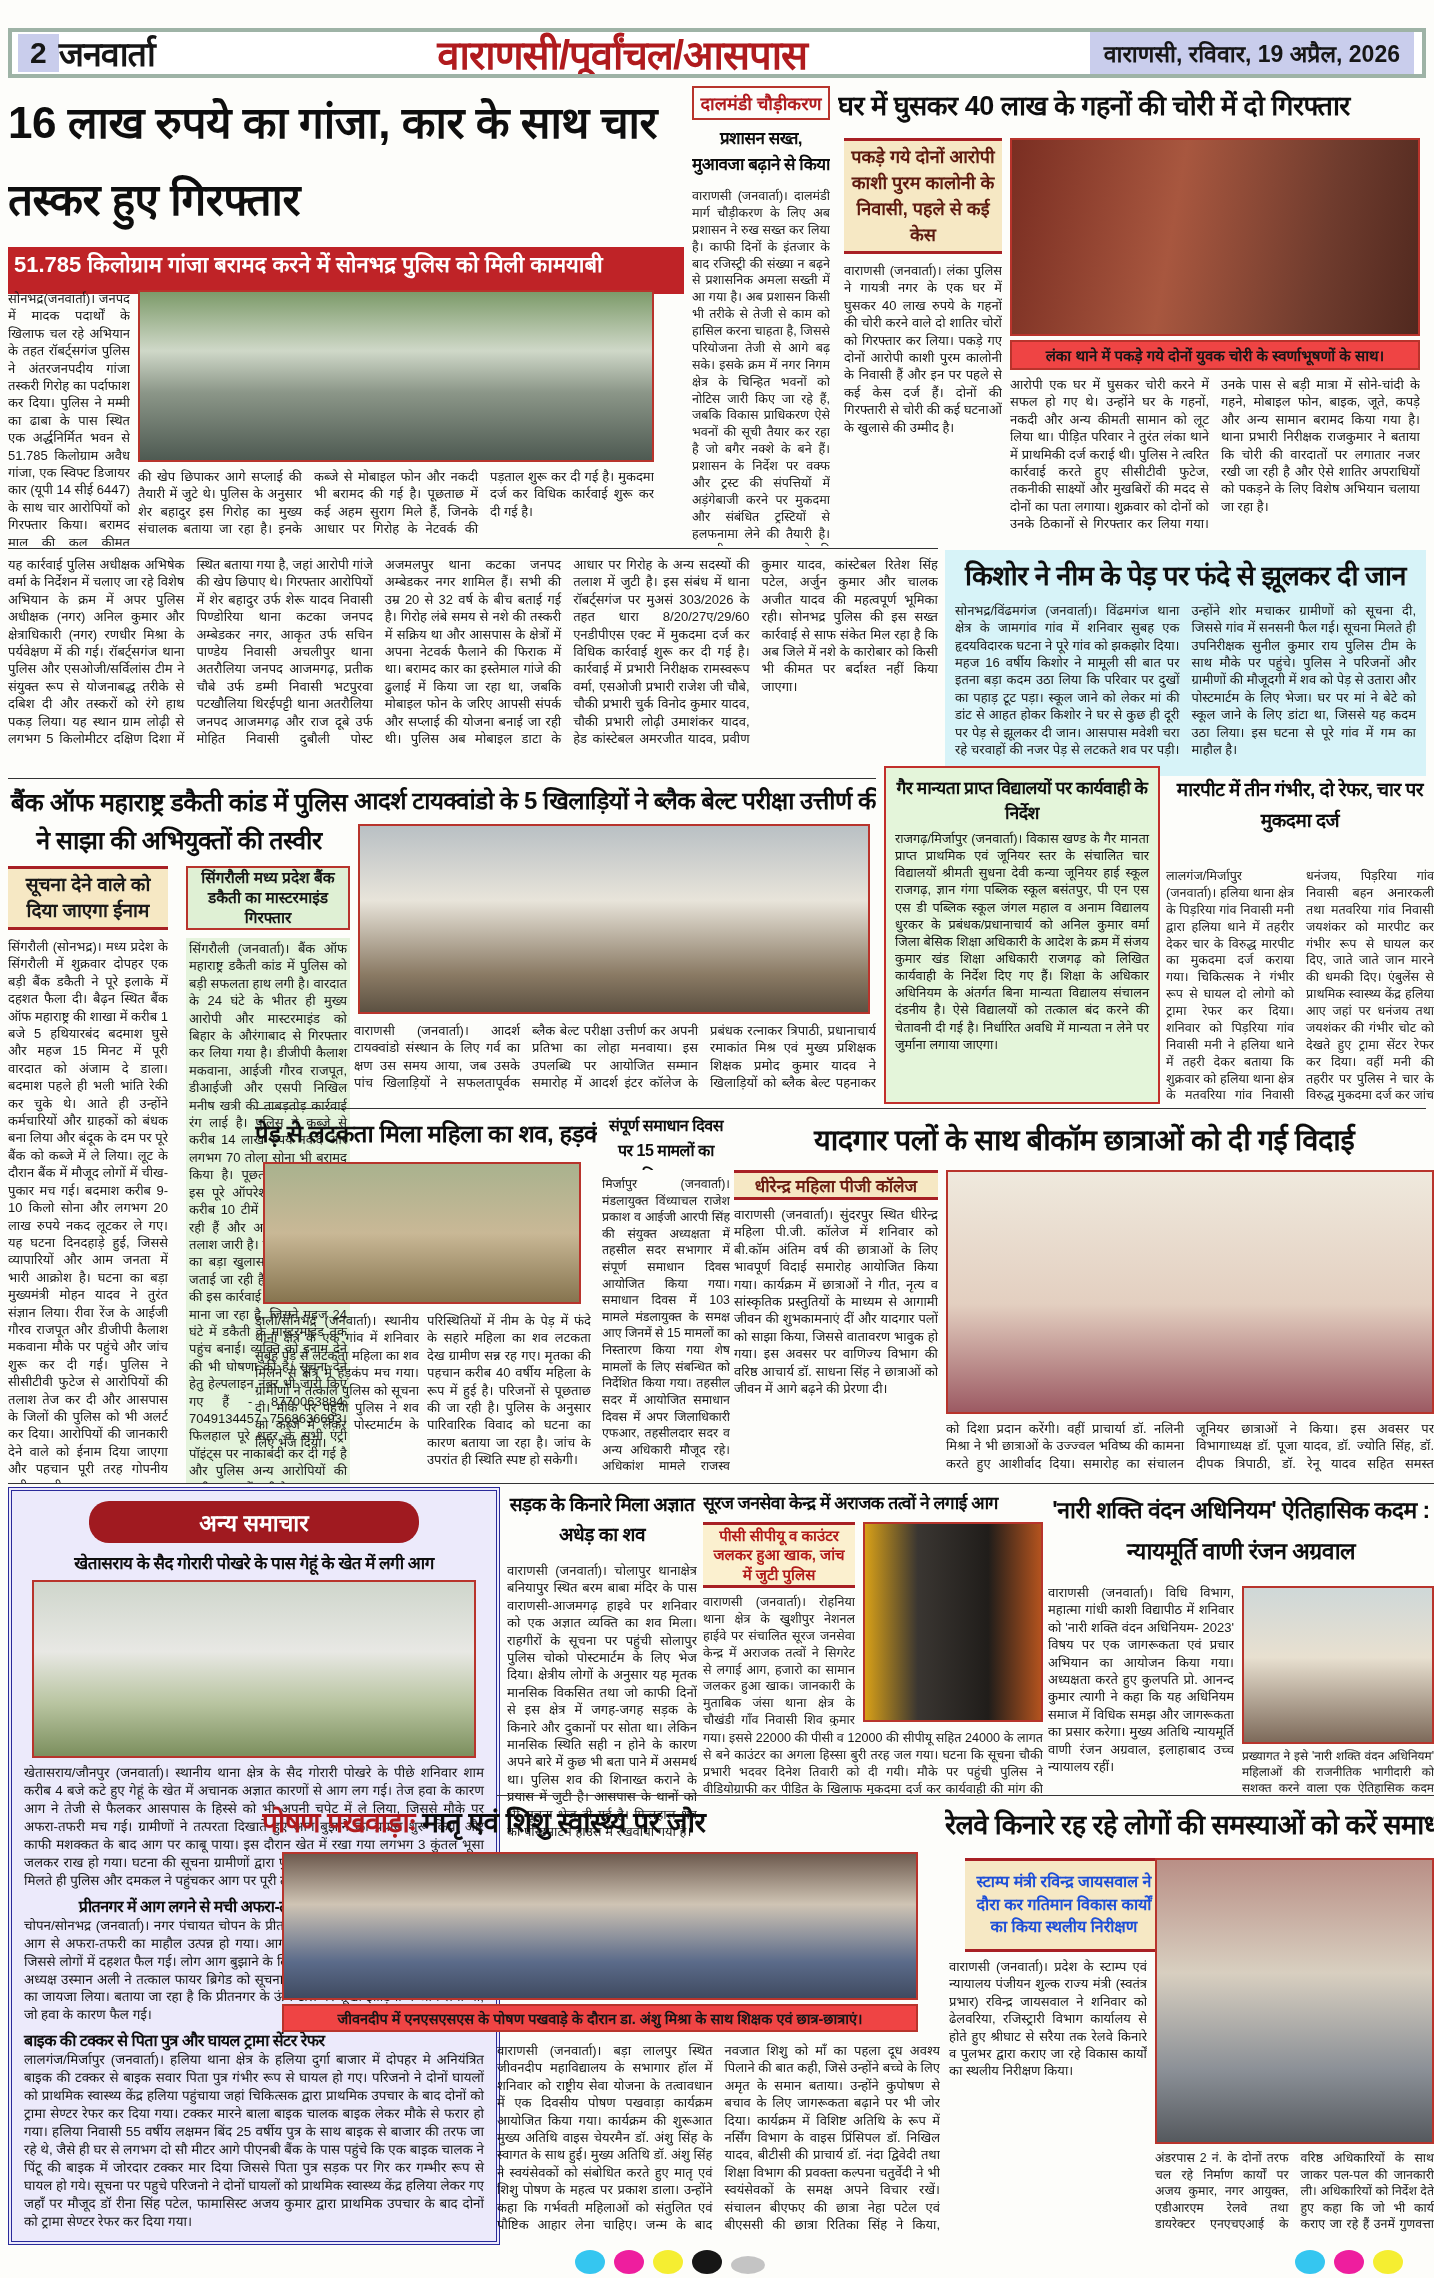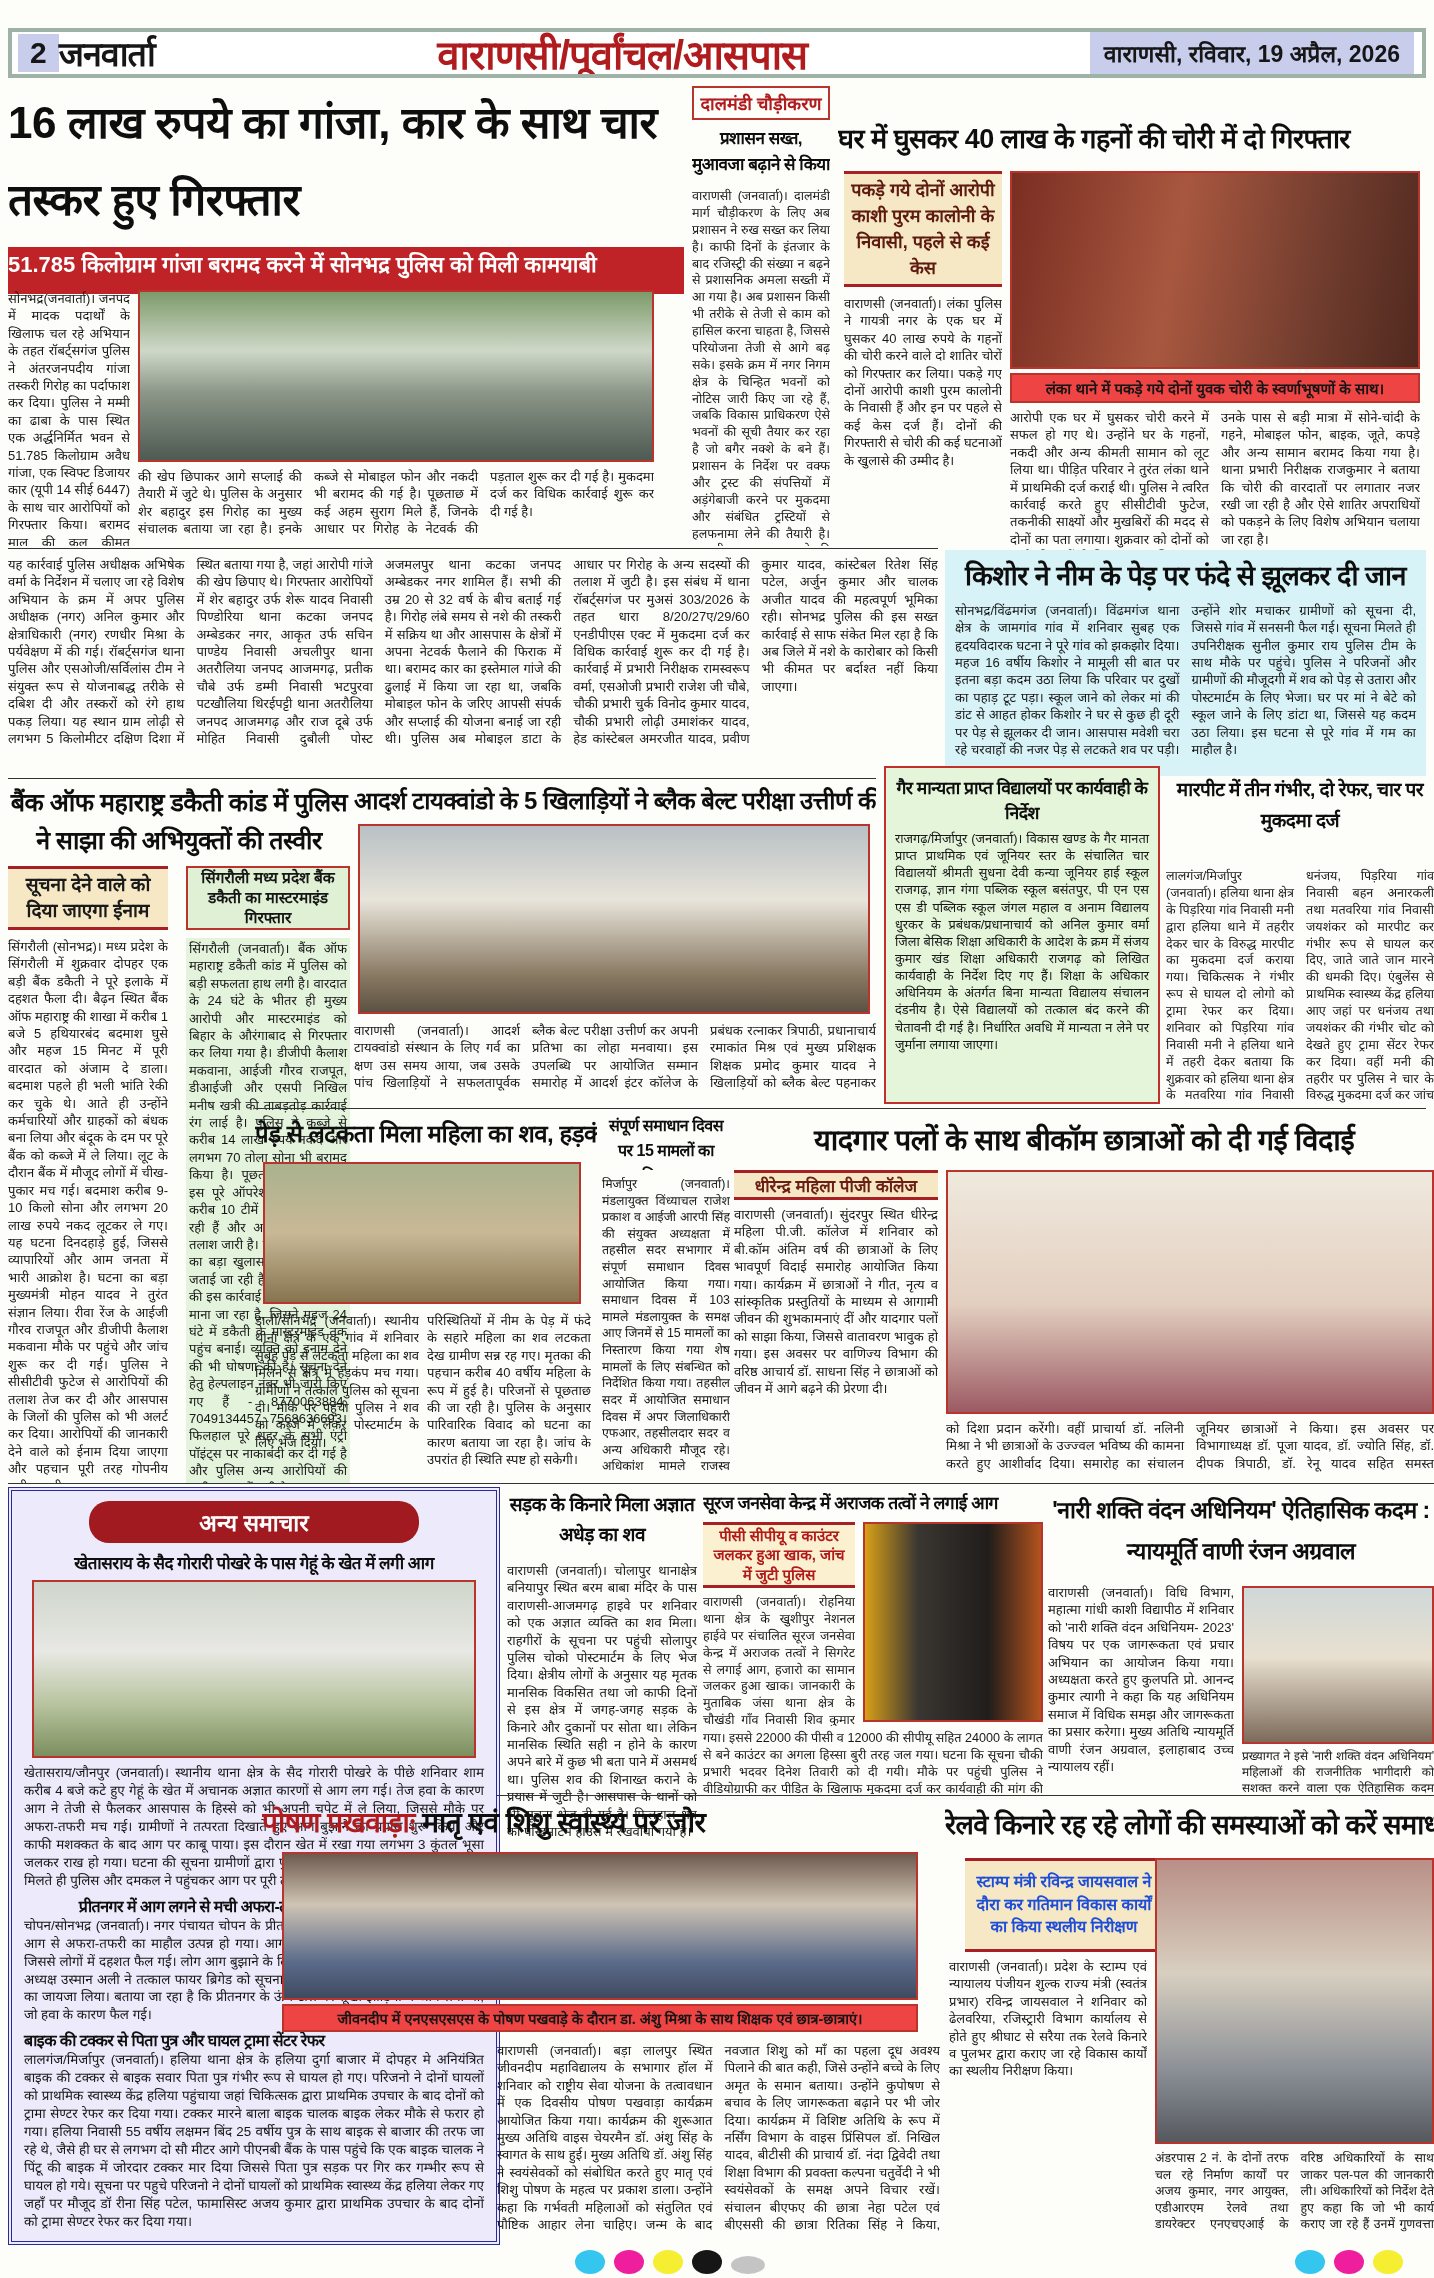--- a/index.html
+++ b/index.html
@@ -50,33 +50,33 @@
 
 <div class="abs hdr" style="left:8px;top:28px;width:1418px;height:50px;">
   <span class="numbox">2</span>
   <span class="mast">जनवार्ता</span>
   <span class="sect">वाराणसी/पूर्वांचल/आसपास</span>
   <span class="datebox">वाराणसी, रविवार, 19 अप्रैल, 2026</span>
 </div>
 
 <div class="abs" style="left:8px;top:84px;width:676px;height:462px;">
   <div class="abs hl" style="left:0;top:0;width:676px;height:160px;font-size:44px;line-height:1.75;">16 लाख रुपये का गांजा, कार के साथ चार तस्कर हुए गिरफ्तार</div>
-  <div class="abs" style="left:0;top:163px;width:676px;height:47px;background:#bf2327;color:#fff;font-weight:bold;font-size:22px;line-height:36px;padding-left:0;">51.785 किलोग्राम गांजा बरामद करने में सोनभद्र पुलिस को मिली कामयाबी</div>
+  <div class="abs" style="left:0;top:163px;width:676px;height:47px;background:#bf2327;color:#fff;font-weight:bold;font-size:22px;line-height:36px;padding-left:6px;">51.785 किलोग्राम गांजा बरामद करने में सोनभद्र पुलिस को मिली कामयाबी</div>
   <div class="abs body" style="left:0;top:206px;width:122px;height:256px;">सोनभद्र(जनवार्ता)। जनपद में मादक पदार्थों के खिलाफ चल रहे अभियान के तहत रॉबर्ट्सगंज पुलिस ने अंतरजनपदीय गांजा तस्करी गिरोह का पर्दाफाश कर दिया। पुलिस ने मम्मी का ढाबा के पास स्थित एक अर्द्धनिर्मित भवन से 51.785 किलोग्राम अवैध गांजा, एक स्विफ्ट डिजायर कार (यूपी 14 सीई 6447) के साथ चार आरोपियों को गिरफ्तार किया। बरामद माल की कुल कीमत लगभग 16 लाख रुपये आंकी गई है, जो इस कार्रवाई को पुलिस की बड़ी उपलब्धि के रूप में दर्शाती है।</div>
   <div class="abs photo p-ganja" style="left:130px;top:206px;width:516px;height:172px;"></div>
   <div class="abs body cols3" style="left:130px;top:384px;width:516px;height:78px;">की खेप छिपाकर आगे सप्लाई की तैयारी में जुटे थे। पुलिस के अनुसार शेर बहादुर इस गिरोह का मुख्य संचालक बताया जा रहा है। इनके कब्जे से मोबाइल फोन और नकदी भी बरामद की गई है। पूछताछ में कई अहम सुराग मिले हैं, जिनके आधार पर गिरोह के नेटवर्क की पड़ताल शुरू कर दी गई है। मुकदमा दर्ज कर विधिक कार्रवाई शुरू कर दी गई है।</div>
 </div>
 
 <div class="abs" style="left:692px;top:86px;width:138px;height:460px;">
   <div class="abs ctr" style="left:0;top:0;width:138px;height:34px;border:2px solid #b8342c;color:#b01b1e;font-weight:bold;font-size:18px;line-height:32px;">दालमंडी चौड़ीकरण</div>
   <div class="abs hl ctr" style="left:0;top:40px;width:138px;height:58px;font-size:17px;line-height:1.5;">प्रशासन सख्त, मुआवजा बढ़ाने से किया इनकार</div>
   <div class="abs body" style="left:0;top:102px;width:138px;height:358px;font-size:12.6px;">वाराणसी (जनवार्ता)। दालमंडी मार्ग चौड़ीकरण के लिए अब प्रशासन ने रुख सख्त कर लिया है। काफी दिनों के इंतजार के बाद रजिस्ट्री की संख्या न बढ़ने से प्रशासनिक अमला सख्ती में आ गया है। अब प्रशासन किसी भी तरीके से तेजी से काम को हासिल करना चाहता है, जिससे परियोजना तेजी से आगे बढ़ सके। इसके क्रम में नगर निगम क्षेत्र के चिन्हित भवनों को नोटिस जारी किए जा रहे हैं, जबकि विकास प्राधिकरण ऐसे भवनों की सूची तैयार कर रहा है जो बगैर नक्शे के बने हैं। प्रशासन के निर्देश पर वक्फ और ट्रस्ट की संपत्तियों में अड़ंगेबाजी करने पर मुकदमा और संबंधित ट्रस्टियों से हलफनामा लेने की तैयारी है। इस बीच मुआवजा बढ़ाने की मांग अब स्वीकार नहीं की जाएगी। दुकानदारों को वर्तमान दर पर ही मुआवजा दिया जाएगा और किसी प्रकार की बढ़ोतरी नहीं की जाएगी। इस घोषणा के बाद इलाके में हलचल बढ़ गई है। सूत्रों के अनुसार, प्रशासन जल्द ही ध्वस्तीकरण अभियान शुरू करने की तैयारी में है, जिससे चौड़ीकरण कार्य को गति मिल सके।</div>
 </div>
 
-<div class="abs" style="left:838px;top:84px;width:588px;height:462px;margin-top:33px;">
+<div class="abs" style="left:838px;top:84px;width:588px;height:462px;">
   <div class="abs hl nowrap" style="left:0;top:0;width:588px;height:44px;font-size:27px;line-height:44px;">घर में घुसकर 40 लाख के गहनों की चोरी में दो गिरफ्तार</div>
   <div class="abs ybox rule-tb" style="left:6px;top:54px;width:158px;height:116px;font-size:18px;line-height:1.45;">पकड़े गये दोनों आरोपी काशी पुरम कालोनी के निवासी, पहले से कई केस</div>
   <div class="abs photo p-jewel" style="left:172px;top:54px;width:410px;height:198px;"></div>
   <div class="abs caption" style="left:172px;top:256px;width:410px;height:30px;font-size:15px;">लंका थाने में पकड़े गये दोनों युवक चोरी के स्वर्णाभूषणों के साथ।</div>
   <div class="abs body" style="left:6px;top:178px;width:158px;height:284px;">वाराणसी (जनवार्ता)। लंका पुलिस ने गायत्री नगर के एक घर में घुसकर 40 लाख रुपये के गहनों की चोरी करने वाले दो शातिर चोरों को गिरफ्तार कर लिया। पकड़े गए दोनों आरोपी काशी पुरम कालोनी के निवासी हैं और इन पर पहले से कई केस दर्ज हैं। दोनों की गिरफ्तारी से चोरी की कई घटनाओं के खुलासे की उम्मीद है।</div>
   <div class="abs body cols2" style="left:172px;top:292px;width:410px;height:170px;">आरोपी एक घर में घुसकर चोरी करने में सफल हो गए थे। उन्होंने घर के गहनों, नकदी और अन्य कीमती सामान को लूट लिया था। पीड़ित परिवार ने तुरंत लंका थाने में प्राथमिकी दर्ज कराई थी। पुलिस ने त्वरित कार्रवाई करते हुए सीसीटीवी फुटेज, तकनीकी साक्ष्यों और मुखबिरों की मदद से दोनों का पता लगाया। शुक्रवार को दोनों को उनके ठिकानों से गिरफ्तार कर लिया गया। उनके पास से बड़ी मात्रा में सोने-चांदी के गहने, मोबाइल फोन, बाइक, जूते, कपड़े और अन्य सामान बरामद किया गया है। थाना प्रभारी निरीक्षक राजकुमार ने बताया कि चोरी की वारदातों पर लगातार नजर रखी जा रही है और ऐसे शातिर अपराधियों को पकड़ने के लिए विशेष अभियान चलाया जा रहा है।</div>
 </div>
 
 <div class="abs hrule" style="left:8px;top:548px;width:930px;"></div>
 

